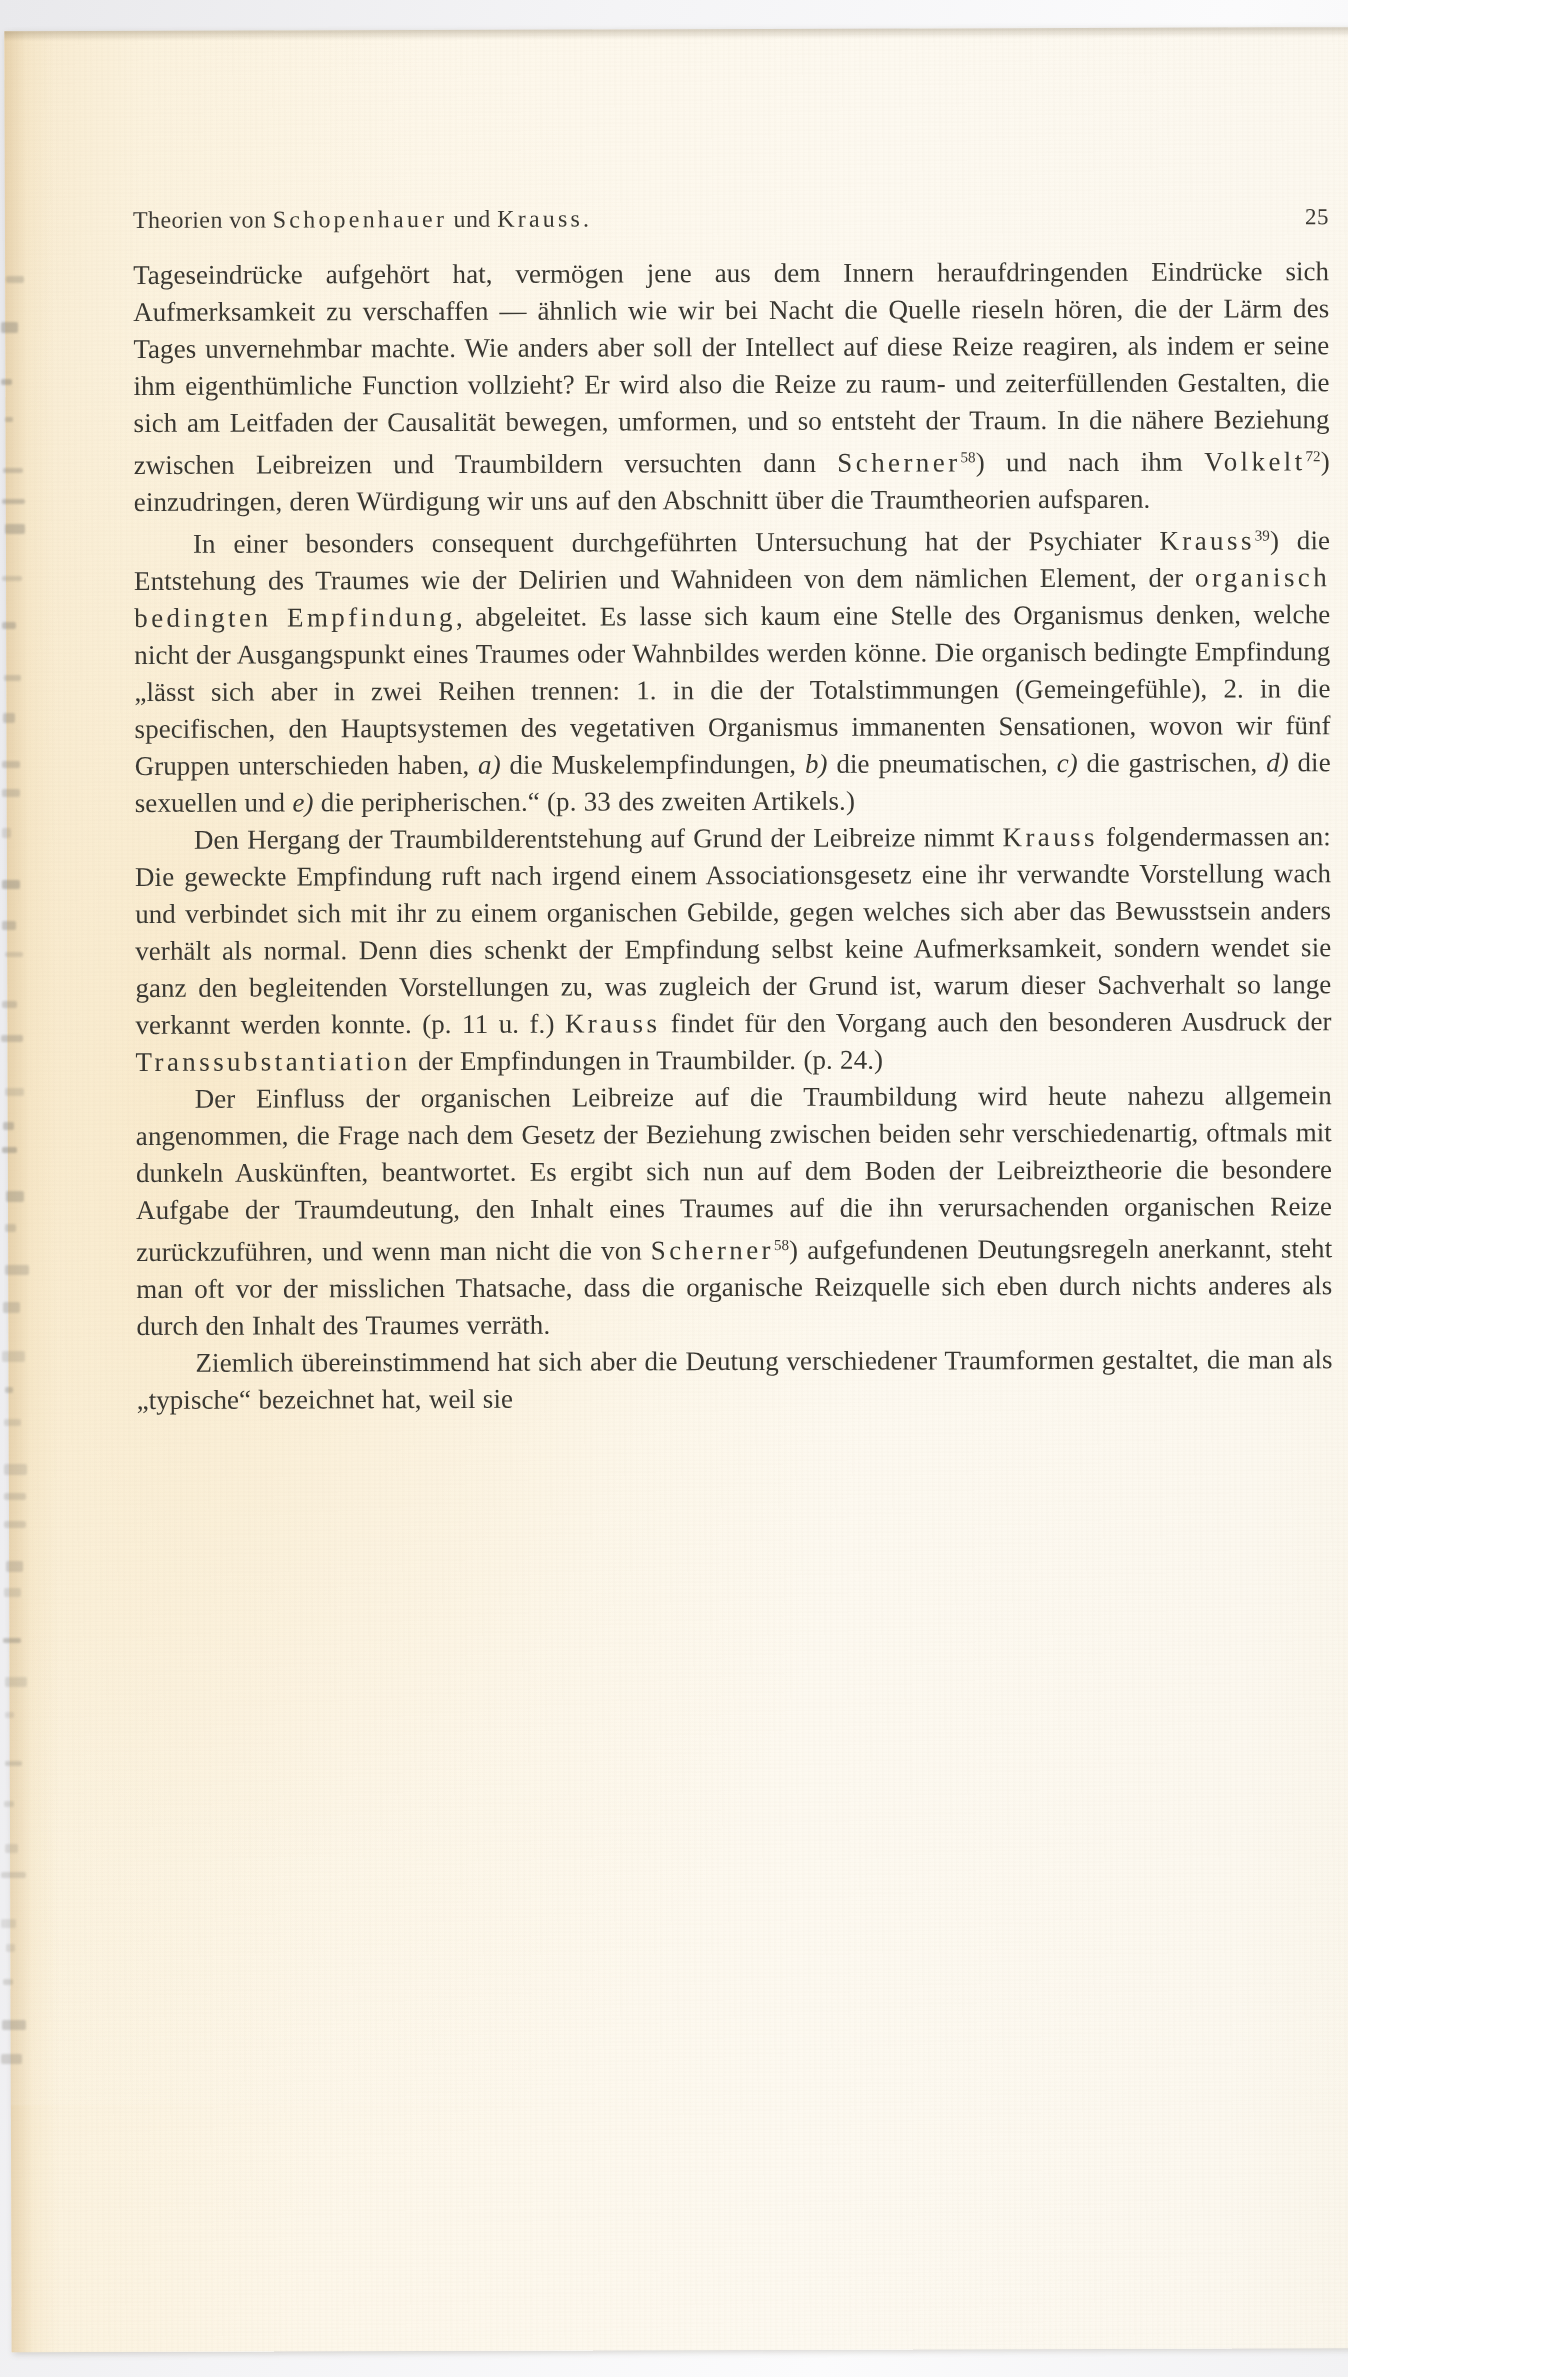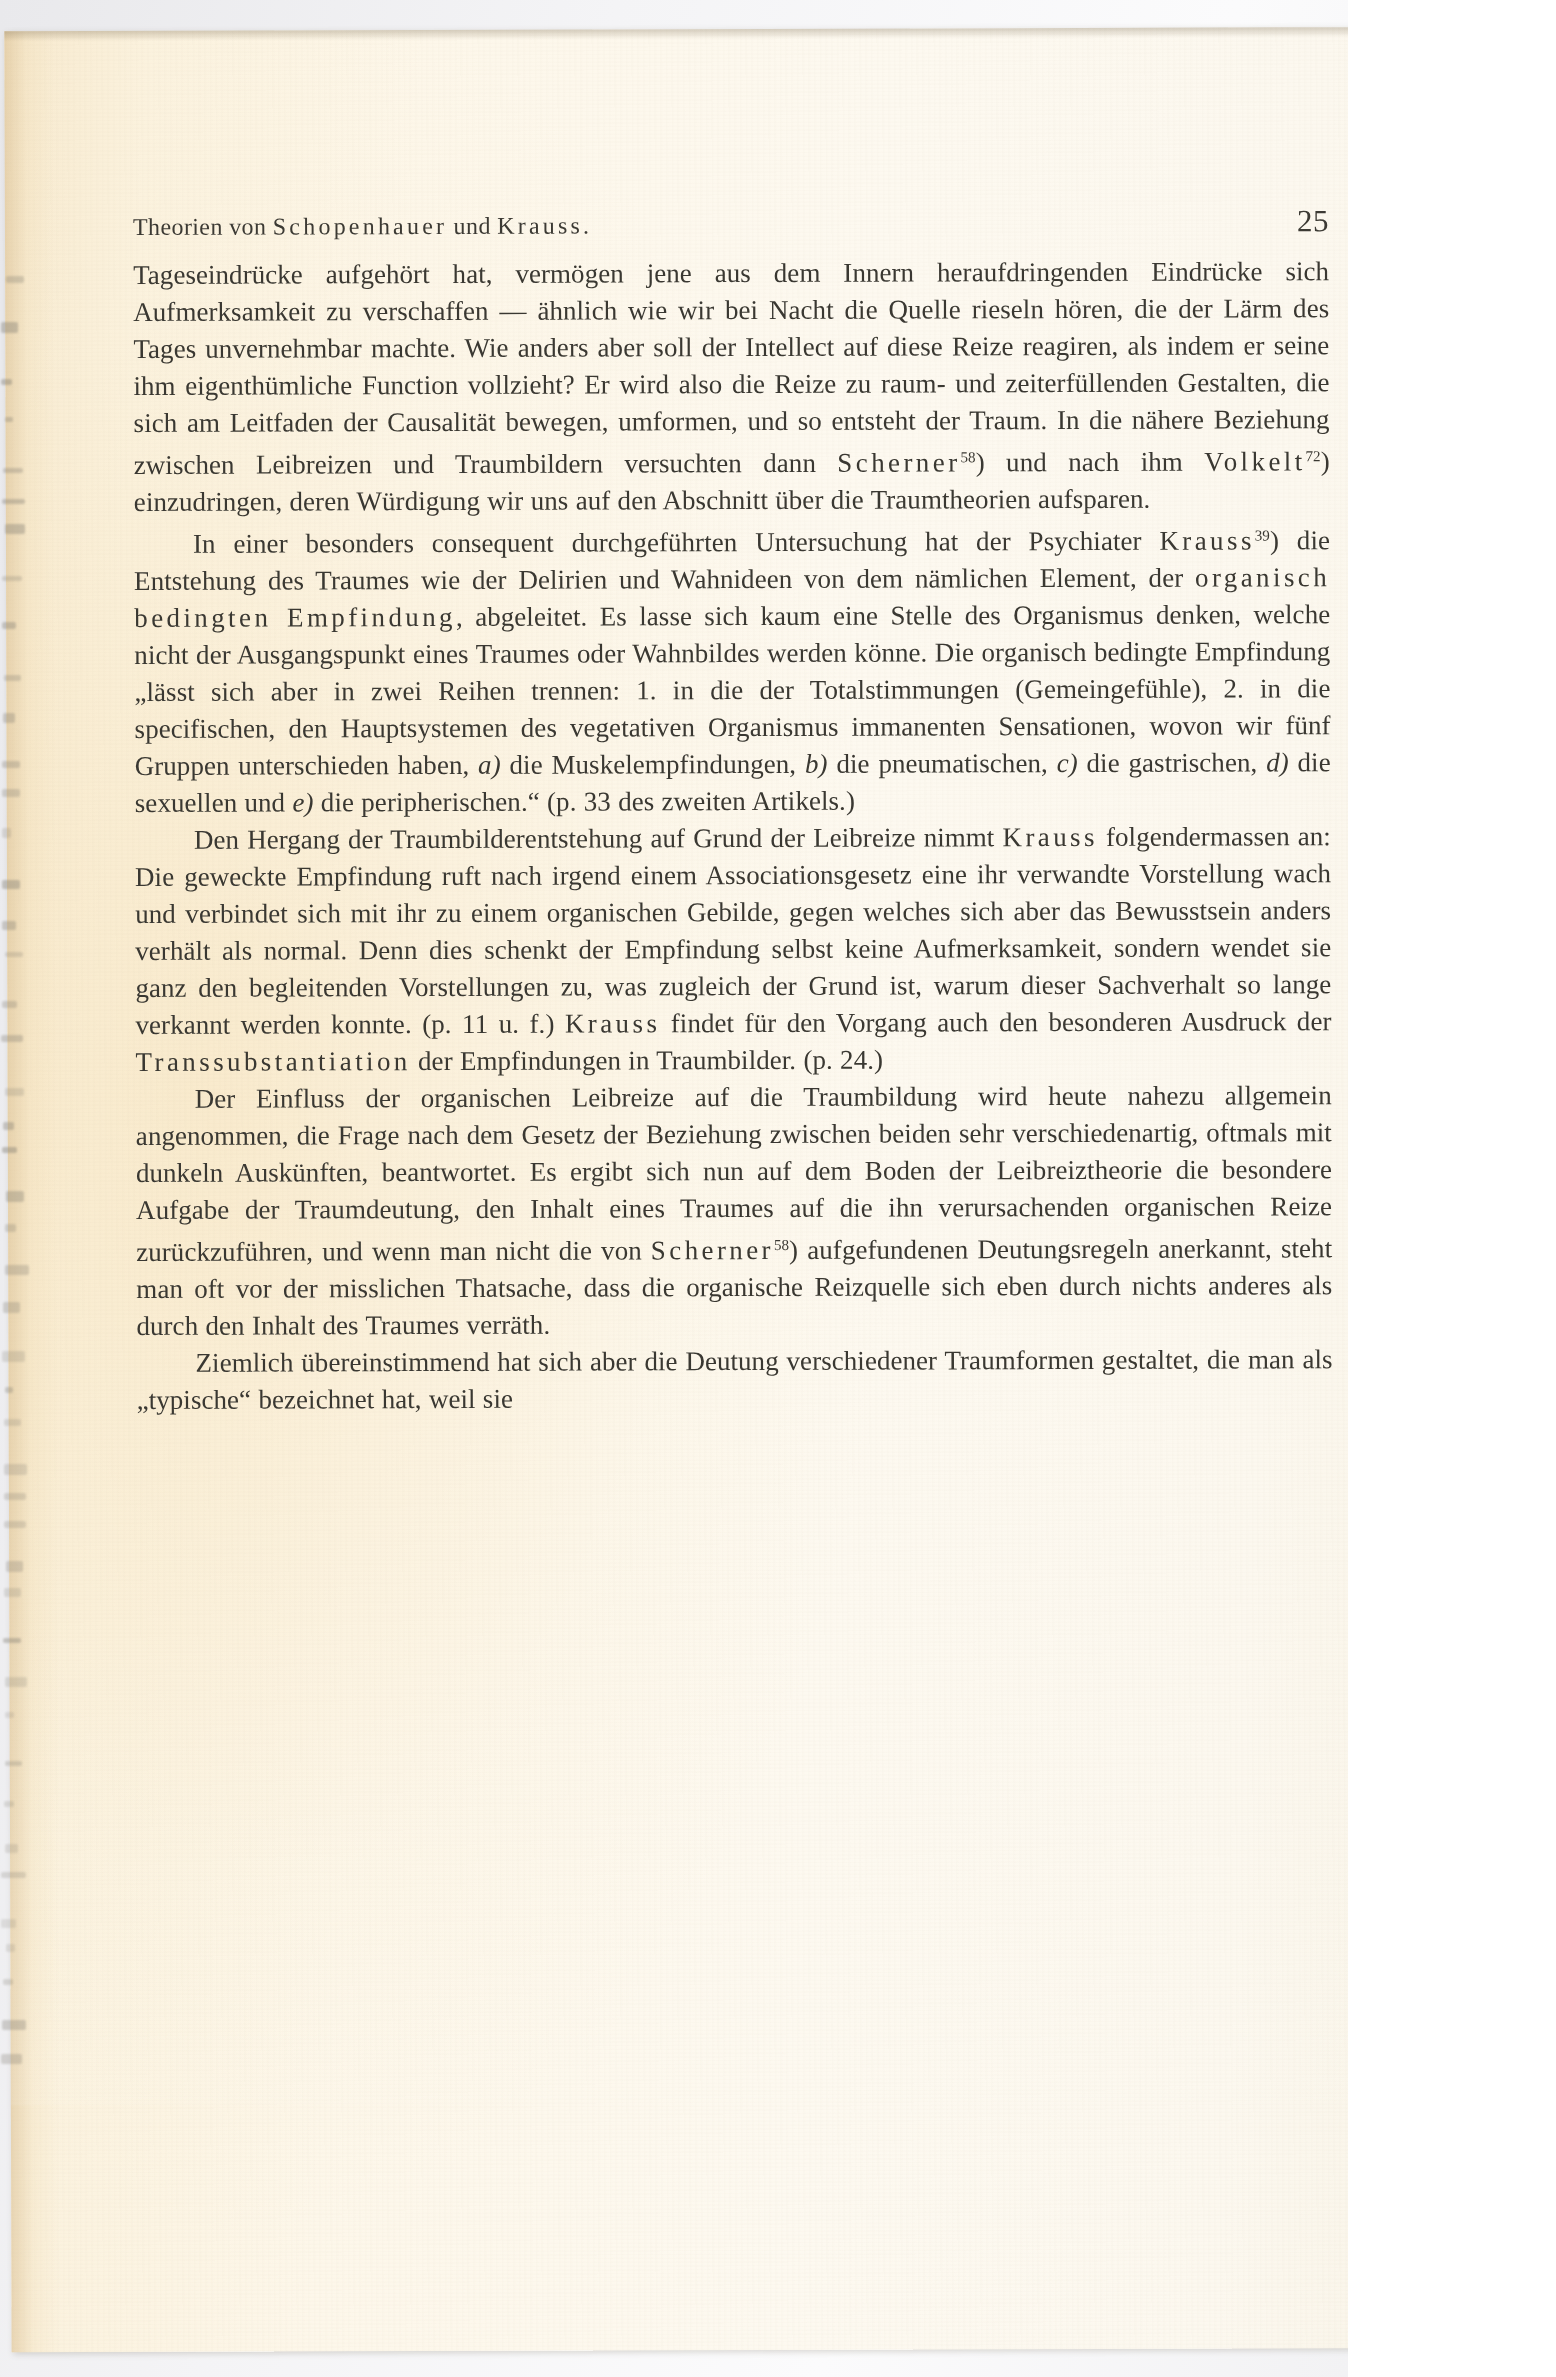--- a/index.html
+++ b/index.html
@@ -131,21 +131,21 @@
     color: #3c3a34;
   }
   .rh-title {
     font-size: 24px;
     letter-spacing: 0.4px;
   }
   .rh-title .sp {
     letter-spacing: 3.2px;
   }
   .rh-pageno {
-    font-size: 31px;
+    font-size: 23px;
     letter-spacing: 0.5px;
   }
 
   
   .textblock {
     position: absolute;
     top: 226px;
     left: 128px;
     width: 1196px;
     color: #3a3832;

